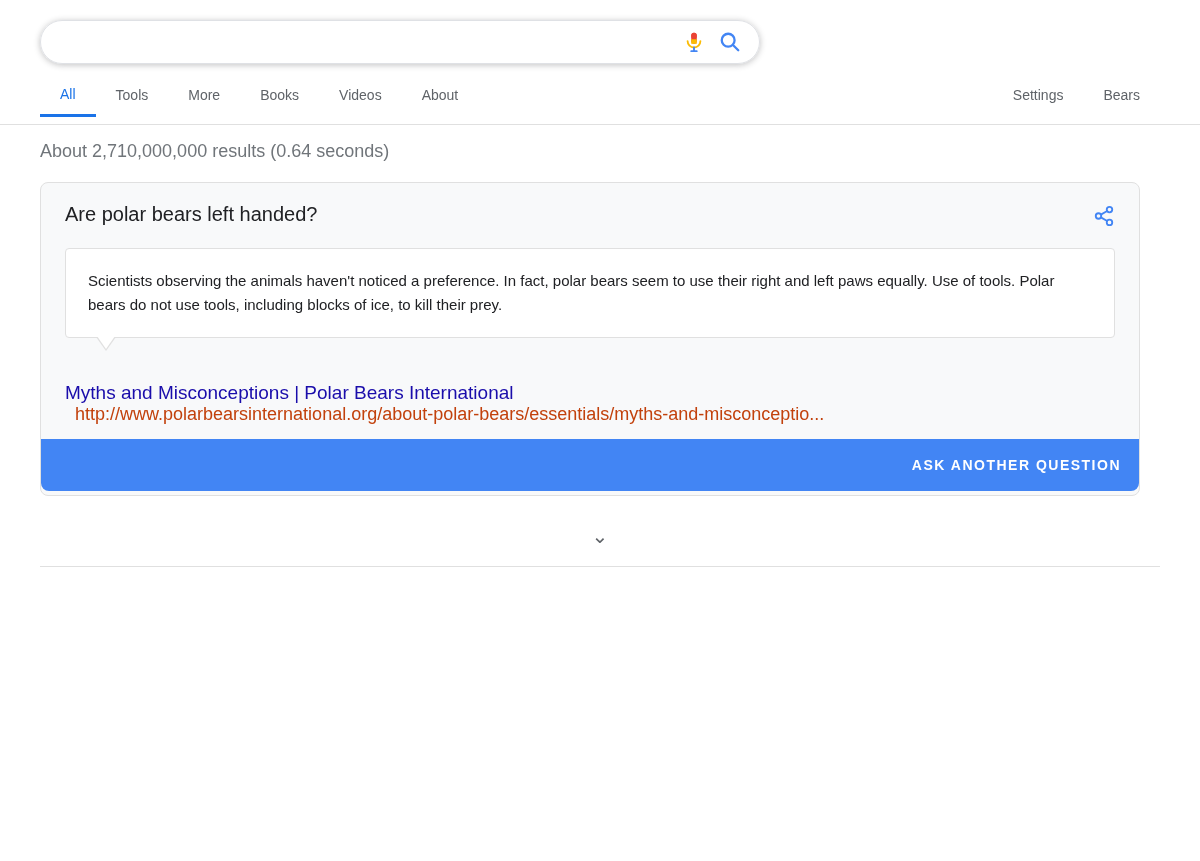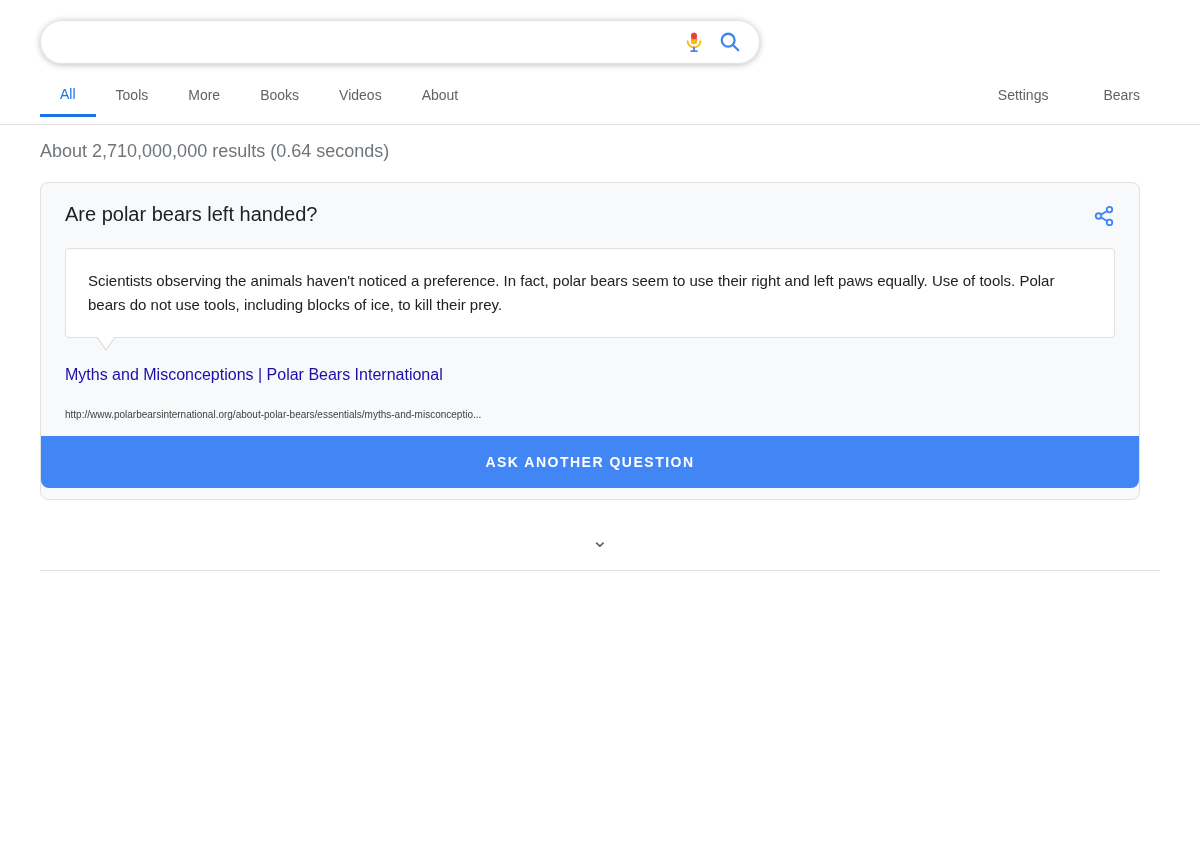--- a/index.html
+++ b/index.html
@@ -73,21 +73,21 @@
       color: #1a73e8;
       border-bottom: 3px solid #1a73e8;
       margin-bottom: -1px;
       font-weight: 500;
     }
     .nav-spacer {
       flex: 1;
     }
     .nav-right {
       display: flex;
-      gap: 15px;
+      gap: 0;
     }
 
     
     .results-count {
       padding: 16px 40px 10px 40px;
       font-size: 18px;
       color: #70757a;
     }
 
     
@@ -116,21 +116,21 @@
       font-size: 20px;
       margin-top: 2px;
     }
 
     
     .answer-box {
       background: #fff;
       border: 1px solid #e0e0e0;
       border-radius: 4px;
       padding: 20px 22px;
-      margin-bottom: 0;
+      margin-bottom: 16px;
       position: relative;
     }
     .answer-text {
       font-size: 15px;
       line-height: 1.6;
       color: #202124;
     }
     
     .answer-box::after {
       content: '';
@@ -150,48 +150,49 @@
       border-style: solid;
       border-color: #fff transparent transparent transparent;
       z-index: 1;
     }
 
     
     .source-section {
       padding: 28px 0 14px 0;
     }
     .source-title {
-      font-size: 16px;
+      font-size: 19px;
       color: #1a0dab;
       text-decoration: none;
       display: block;
-      margin-bottom: 20px;
+      margin-bottom: 0;
       cursor: pointer;
     }
     .source-url {
-      font-size: 10px;
-      color: #404040;
+      font-size: 18px;
+      color: #c2410c;
+      margin-left: 10px;
     }
 
     
     .ask-btn {
       display: block;
       width: calc(100% + 48px);
       margin-left: -24px;
       background: #4285f4;
       color: #fff;
       font-size: 14px;
       font-weight: 700;
       letter-spacing: 1.5px;
-      text-align: center;
+      text-align: right;
       padding: 18px;
       border: none;
       cursor: pointer;
       border-radius: 0 0 8px 8px;
-      margin-bottom: 11px;
+      margin-bottom: 4px;
     }
 
     
     .chevron-section {
       display: flex;
       justify-content: center;
       padding: 18px 0;
     }
     .chevron-icon {
       color: #5f6368;

